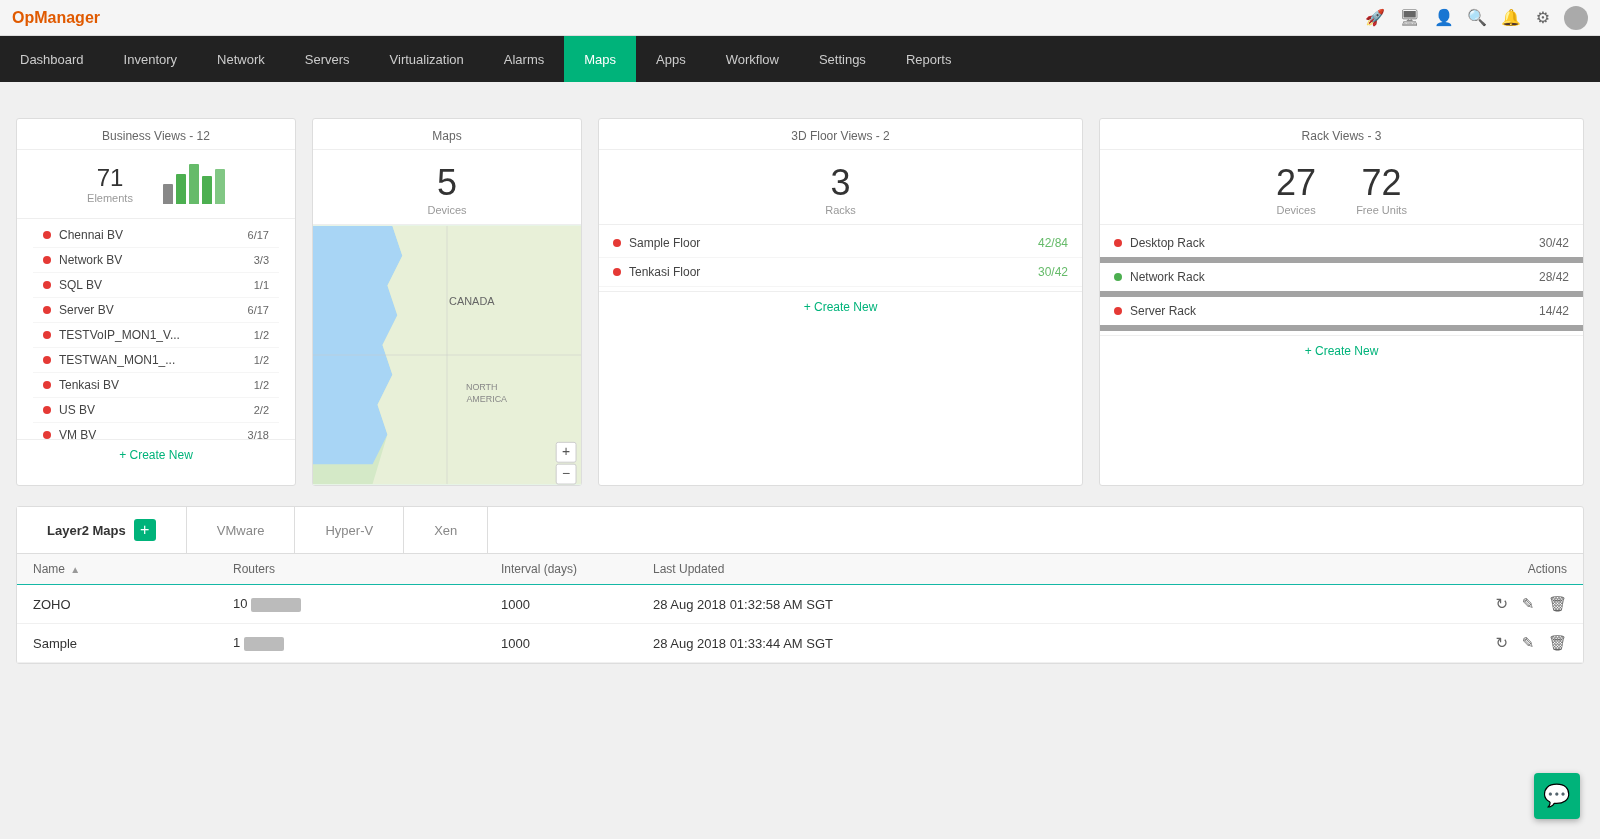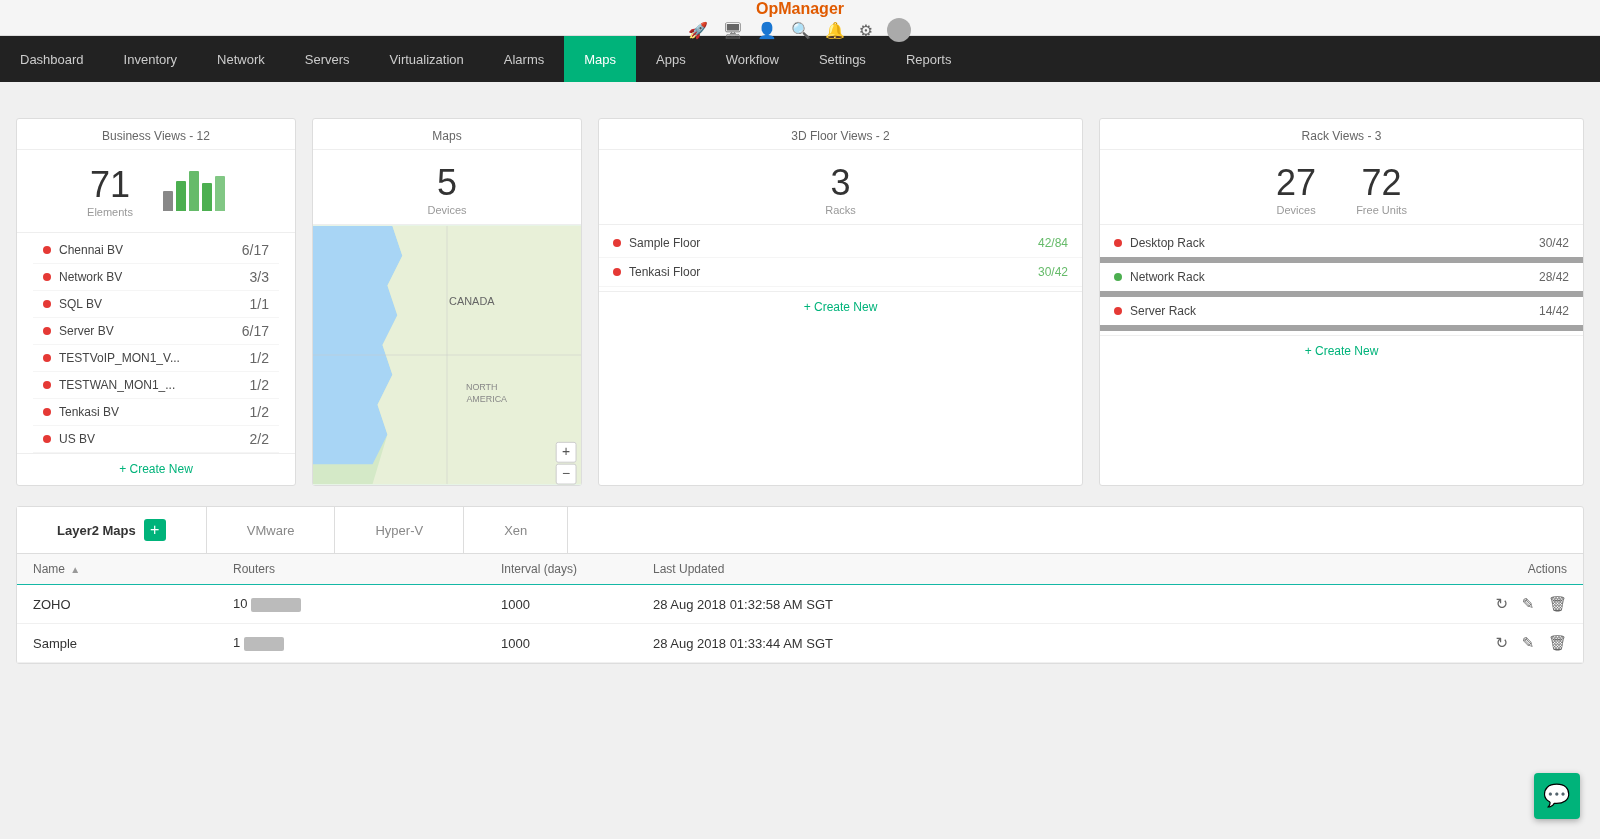--- a/index.html
+++ b/index.html
@@ -7,21 +7,20 @@
 
     
     #topbar {
       background: #f5f5f5;
       height: 36px;
       display: flex;
       align-items: center;
       padding: 0 12px;
       border-bottom: 1px solid #ddd;
       justify-content: space-between;
-      flex-direction: column;
     }
     #topbar .icons { display: flex; gap: 14px; align-items: center; }
     #topbar .icons span { font-size: 16px; color: #666; cursor: pointer; }
 
     
     #navbar {
       background: #222;
       height: 46px;
       display: flex;
       align-items: stretch;
@@ -68,36 +67,36 @@
     .bv-card { flex: 0 0 280px; }
     .bv-summary {
       display: flex;
       align-items: center;
       justify-content: center;
       gap: 30px;
       padding: 14px 10px;
       border-bottom: 1px solid #eee;
     }
     .bv-count { text-align: center; }
-    .bv-count .num { font-size: 36px; font-weight: 300; color: #333; }
+    .bv-count .num { font-size: 24px; font-weight: 300; color: #333; }
     .bv-count .lbl { font-size: 11px; color: #999; }
     .bv-chart { display: flex; align-items: flex-end; gap: 3px; height: 40px; }
     .bv-bar { width: 10px; border-radius: 1px 1px 0 0; }
 
     .bv-list { overflow-y: auto; max-height: 220px; padding: 4px 16px; position: relative; }
     .bv-item {
       display: flex;
       align-items: center;
       padding: 5px 10px;
       font-size: 12px;
       border-bottom: 1px solid #f5f5f5;
     }
     .bv-dot { width: 8px; height: 8px; border-radius: 50%; margin-right: 8px; flex-shrink: 0; }
     .bv-name { flex: 1; color: #444; }
-    .bv-val { color: #666; font-size: 14px; }
+    .bv-val { color: #666; font-size: 11px; }
 
     .card-footer {
       text-align: center;
       padding: 8px;
       font-size: 12px;
       color: #00b37a;
       cursor: pointer;
       border-top: 1px solid #eee;
     }
 
@@ -169,21 +168,21 @@
       background: #fff;
       border: 1px solid #ddd;
       border-radius: 3px;
     }
 
     .tab-row {
       display: flex;
       border-bottom: 1px solid #ddd;
     }
     .tab-item {
-      padding: 12px 40px;
+      padding: 12px 30px;
       cursor: pointer;
       font-size: 13px;
       color: #555;
       border-right: 1px solid #ddd;
       display: flex;
       align-items: center;
       gap: 8px;
     }
     .tab-item.active { background: #fff; color: #333; font-weight: bold; }
     .tab-item .add-btn {

